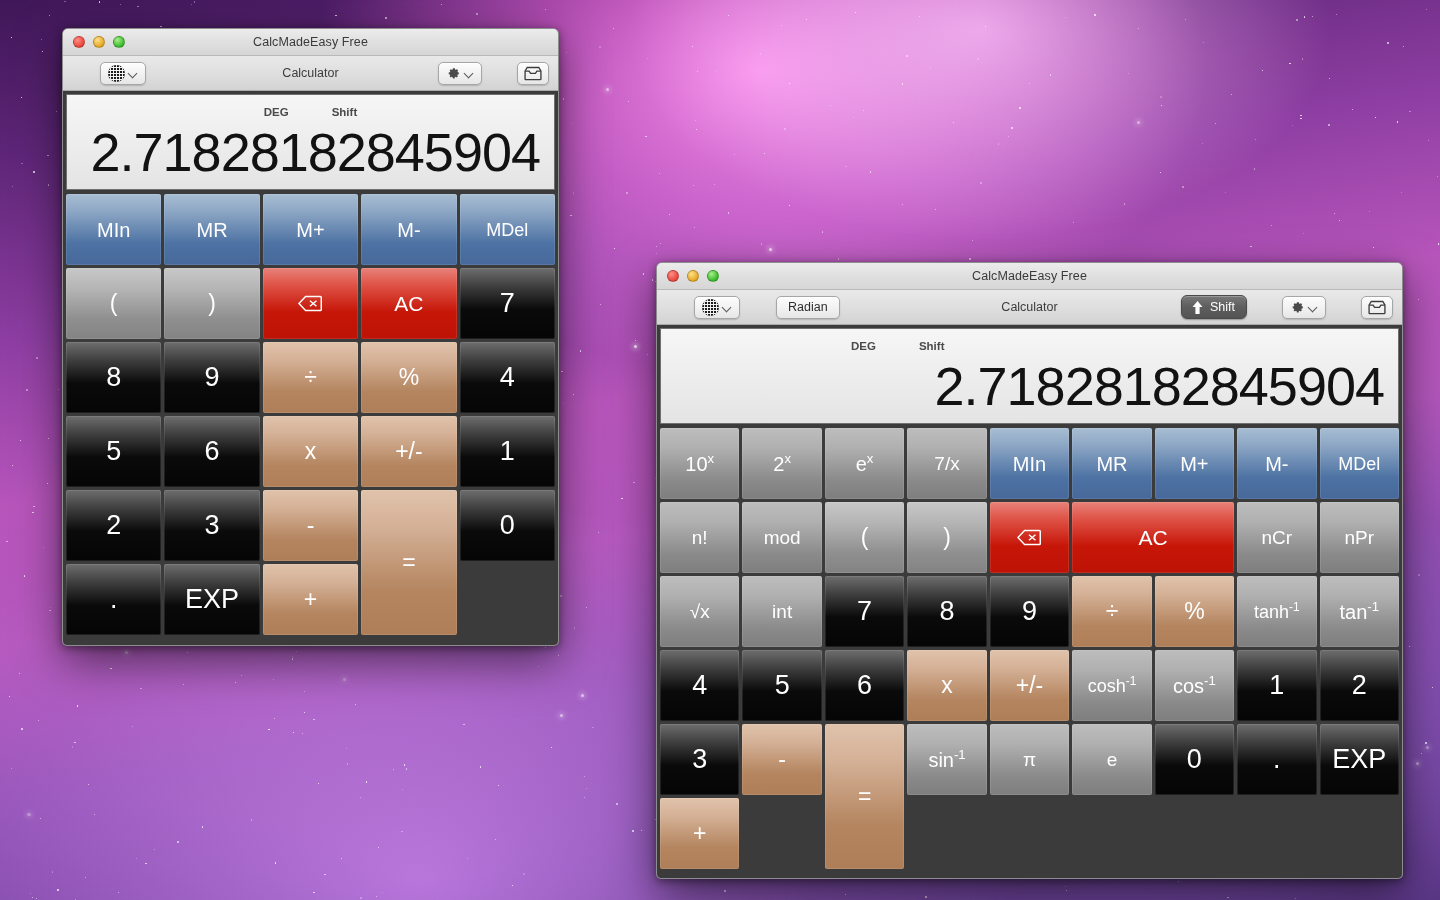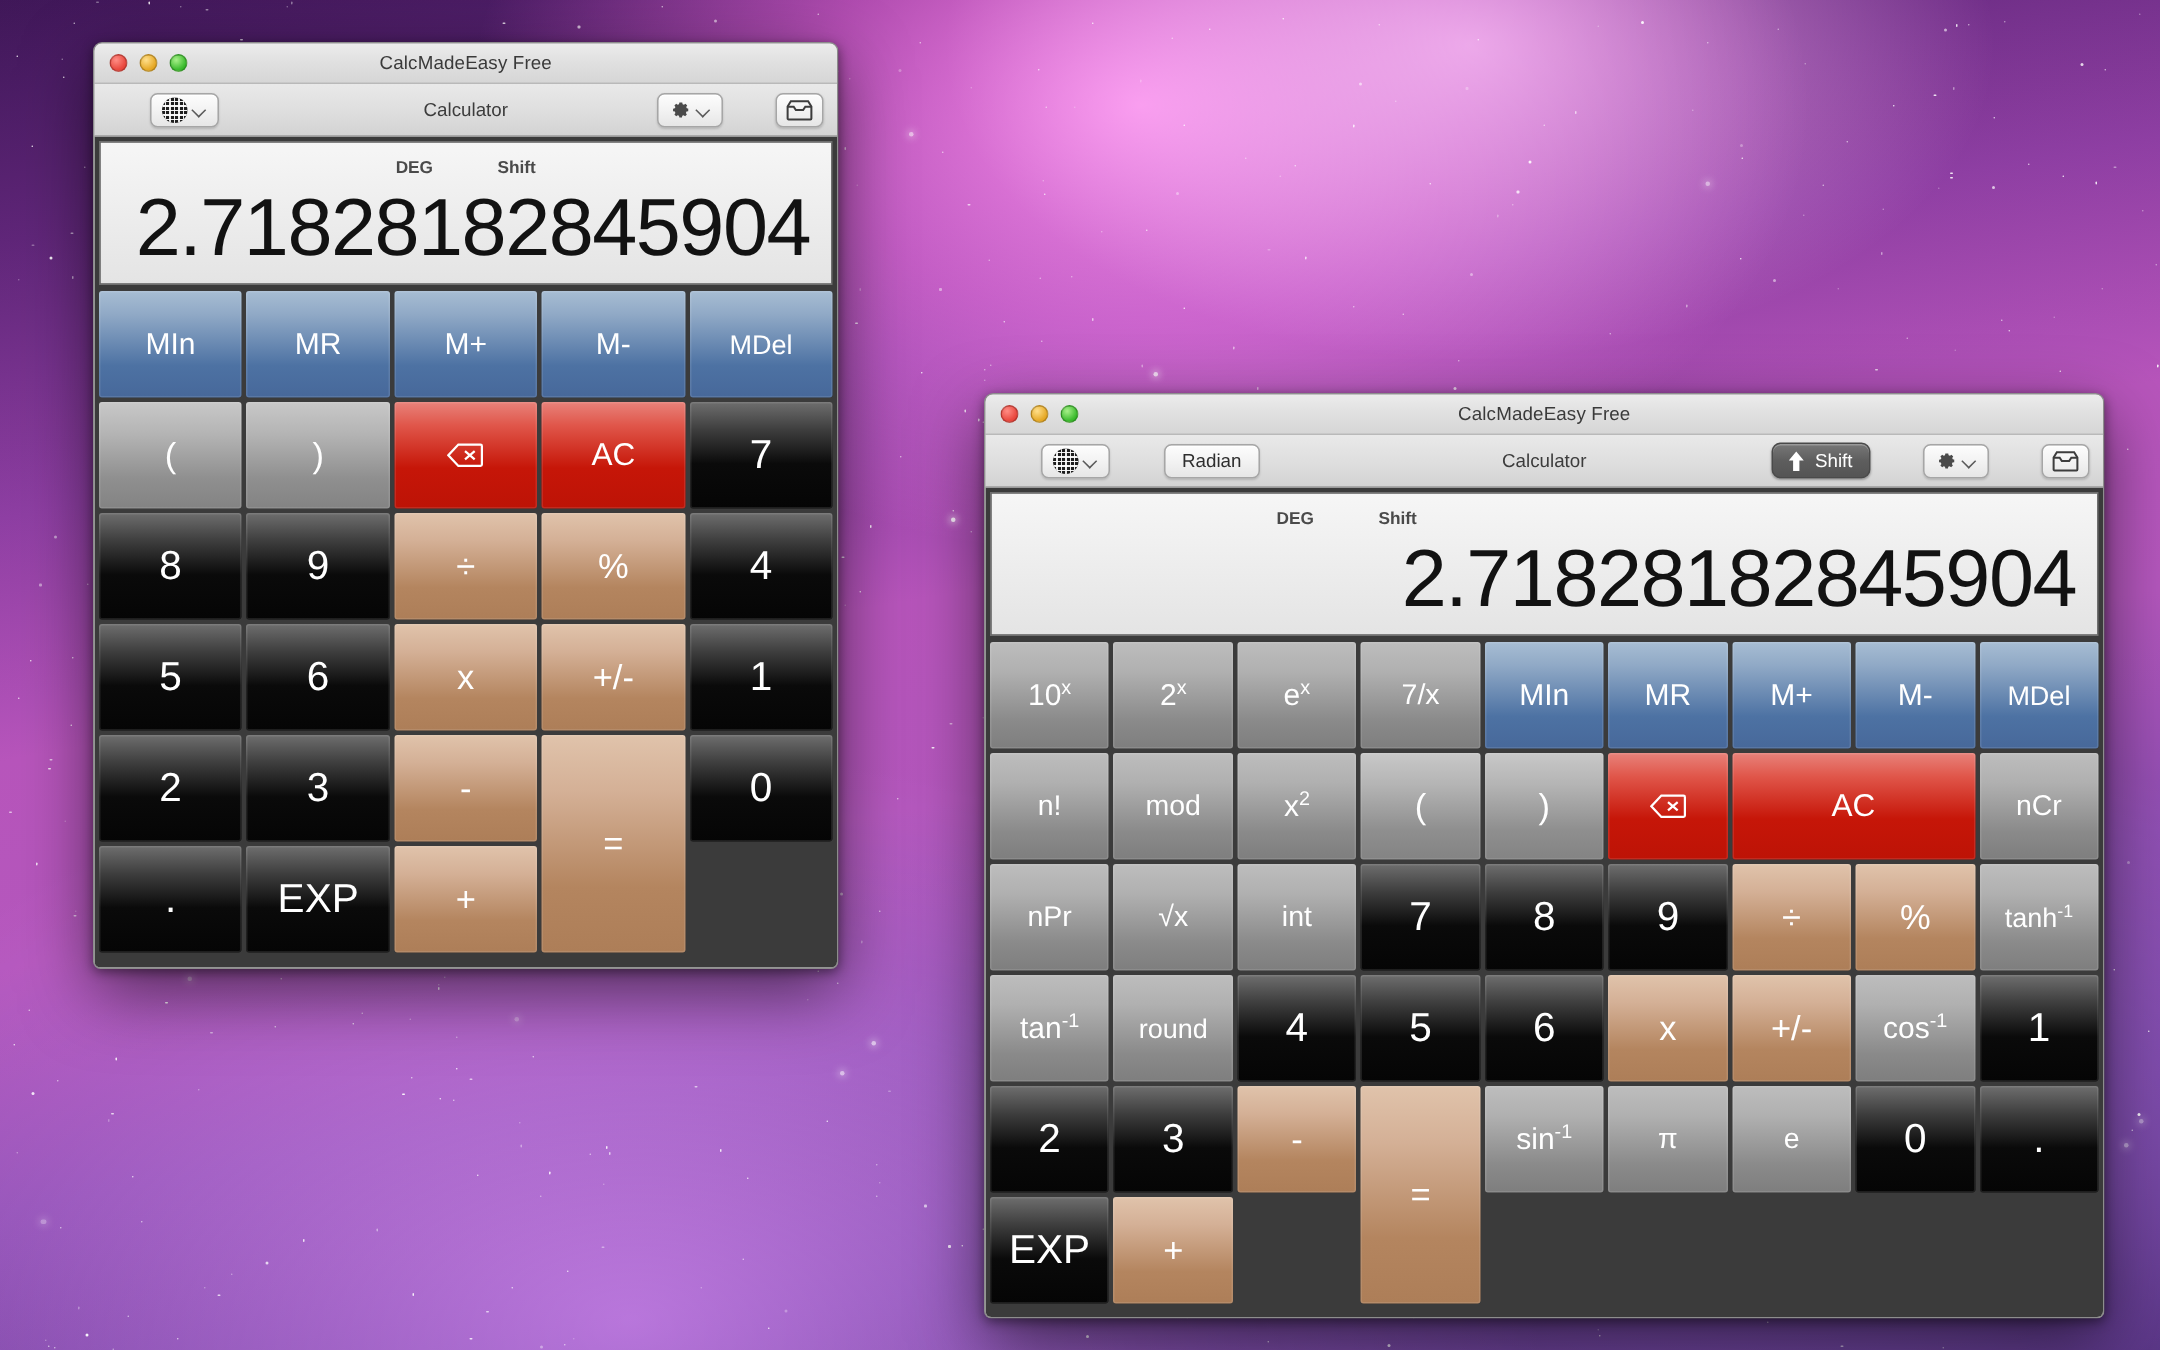--- a/index.html
+++ b/index.html
@@ -1055,23 +1055,20 @@
         </div>
         <div class="key k-blue" style="font-size: 18px;">
           <span>MDel</span>
         </div>
         <div class="key k-gray2" style="font-size: 19px;">
           <span>n!</span>
         </div>
         <div class="key k-gray2" style="font-size: 19px;">
           <span>mod</span>
         </div>
-        <div class="key k-gray2" style="font-size: 20px;">
-          <span>x<span class="sup">2</span></span>
-        </div>
         <div class="key k-gray" style="font-size: 23px;">
           <span>(</span>
         </div>
         <div class="key k-gray" style="font-size: 23px;">
           <span>)</span>
         </div>
         <div class="key k-red" style="font-size: 20px;">
           <span>
             <svg viewBox="0 0 26 18" width="24" height="17" style="display:block">
               <path fill="none" stroke="#ffffff" stroke-width="1.6" d="M8.2 1.3h16a1 1 0 011 1v13.4a1 1 0 01-1 1h-16L1 9z"></path>
@@ -1108,37 +1105,37 @@
         </div>
         <div class="key k-tan" style="font-size: 23px;">
           <span>%</span>
         </div>
         <div class="key k-gray2" style="font-size: 18px;">
           <span>tanh<span class="sup">-1</span></span>
         </div>
         <div class="key k-gray2" style="font-size: 20px;">
           <span>tan<span class="sup">-1</span></span>
         </div>
-        <div class="key k-gray2" style="font-size: 18px;">
-          <span>round</span>
-        </div>
         <div class="key k-dark" style="font-size: 27px;">
           <span>4</span>
         </div>
         <div class="key k-dark" style="font-size: 27px;">
           <span>5</span>
         </div>
         <div class="key k-dark" style="font-size: 27px;">
           <span>6</span>
         </div>
         <div class="key k-tan" style="font-size: 23px;">
           <span>x</span>
         </div>
         <div class="key k-tan" style="font-size: 23px;">
           <span>+/-</span>
+        </div>
+        <div class="key k-gray2" style="font-size: 18px;">
+          <span>cosh<span class="sup">-1</span></span>
         </div>
         <div class="key k-gray2" style="font-size: 20px;">
           <span>cos<span class="sup">-1</span></span>
         </div>
         <div class="key k-dark" style="font-size: 27px;">
           <span>1</span>
         </div>
         <div class="key k-dark" style="font-size: 27px;">
           <span>2</span>
         </div>

